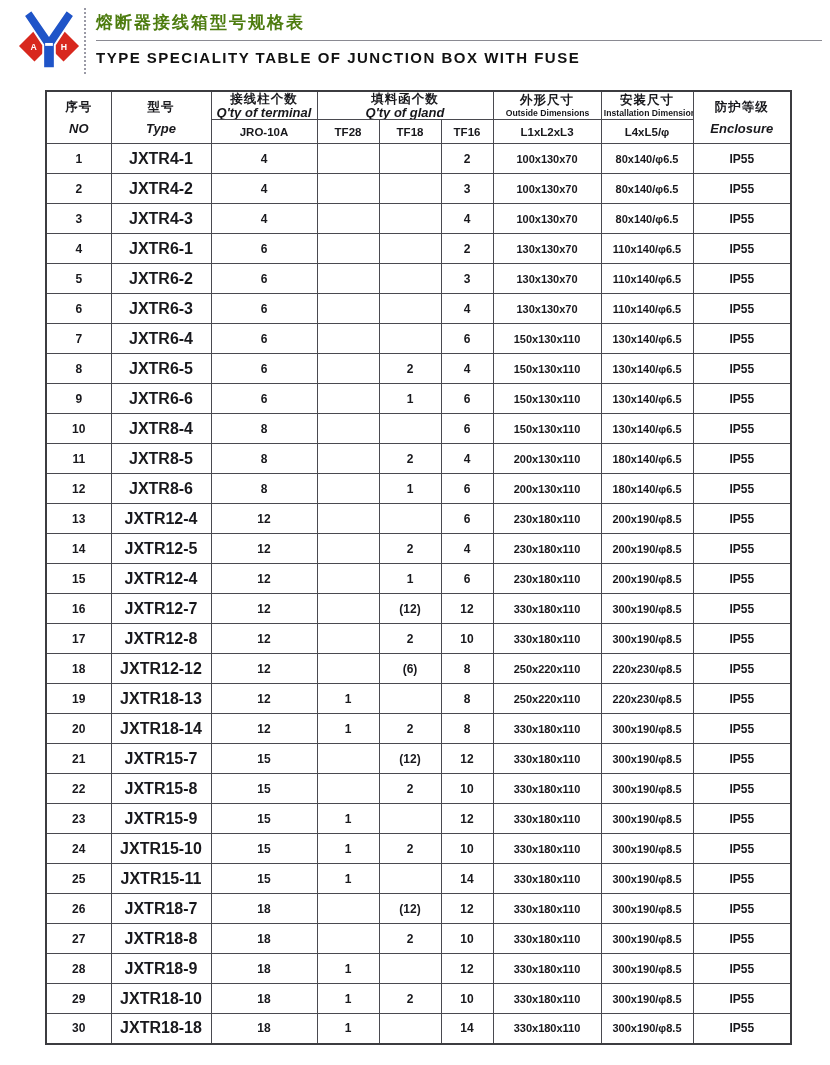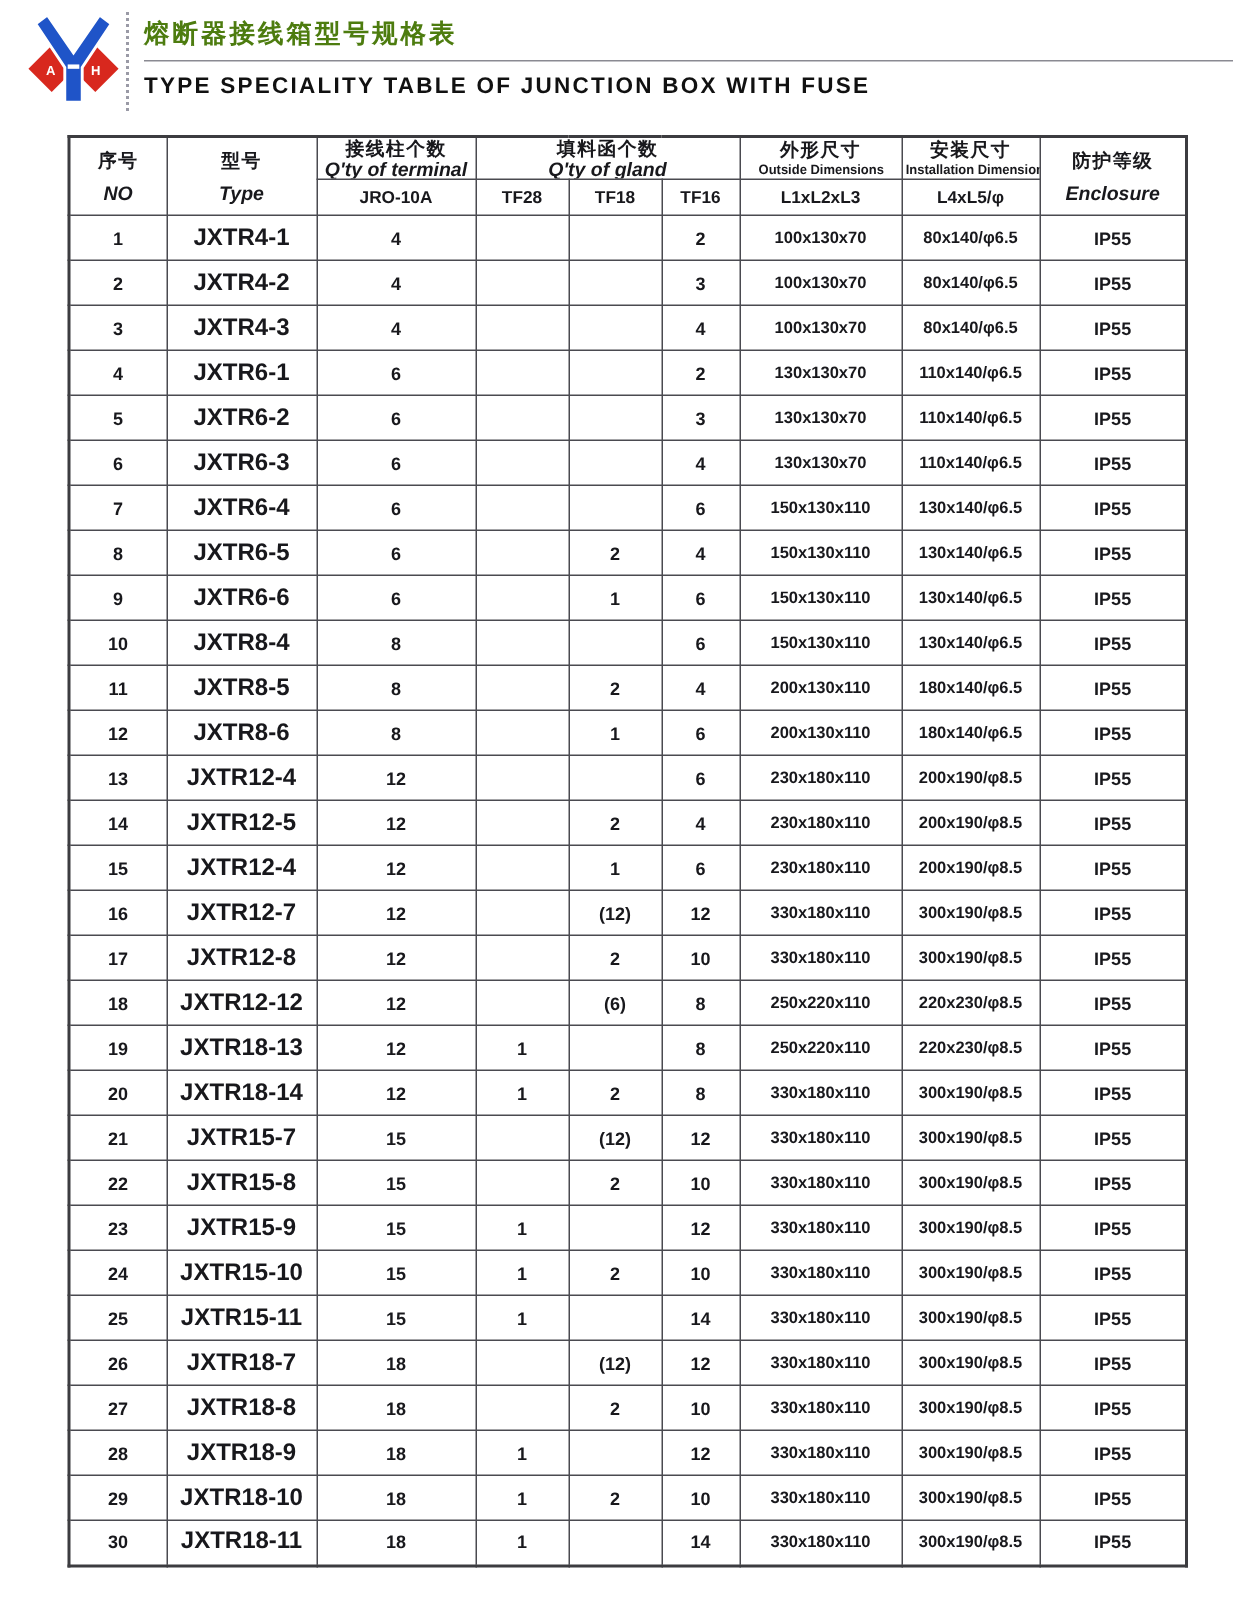--- a/index.html
+++ b/index.html
@@ -434,21 +434,21 @@
         <td class="c2">18</td>
         <td class="c3">1</td>
         <td class="c4">2</td>
         <td class="c5">10</td>
         <td class="c6">330x180x110</td>
         <td class="c7">300x190/φ8.5</td>
         <td class="c8">IP55</td>
       </tr>
       <tr>
         <td class="c0">30</td>
-        <td class="c1">JXTR18-11</td>
+        <td class="c1">JXTR18-18</td>
         <td class="c2">18</td>
         <td class="c3">1</td>
         <td class="c4"></td>
         <td class="c5">14</td>
         <td class="c6">330x180x110</td>
         <td class="c7">300x190/φ8.5</td>
         <td class="c8">IP55</td>
       </tr>
     </tbody>
 </table>

